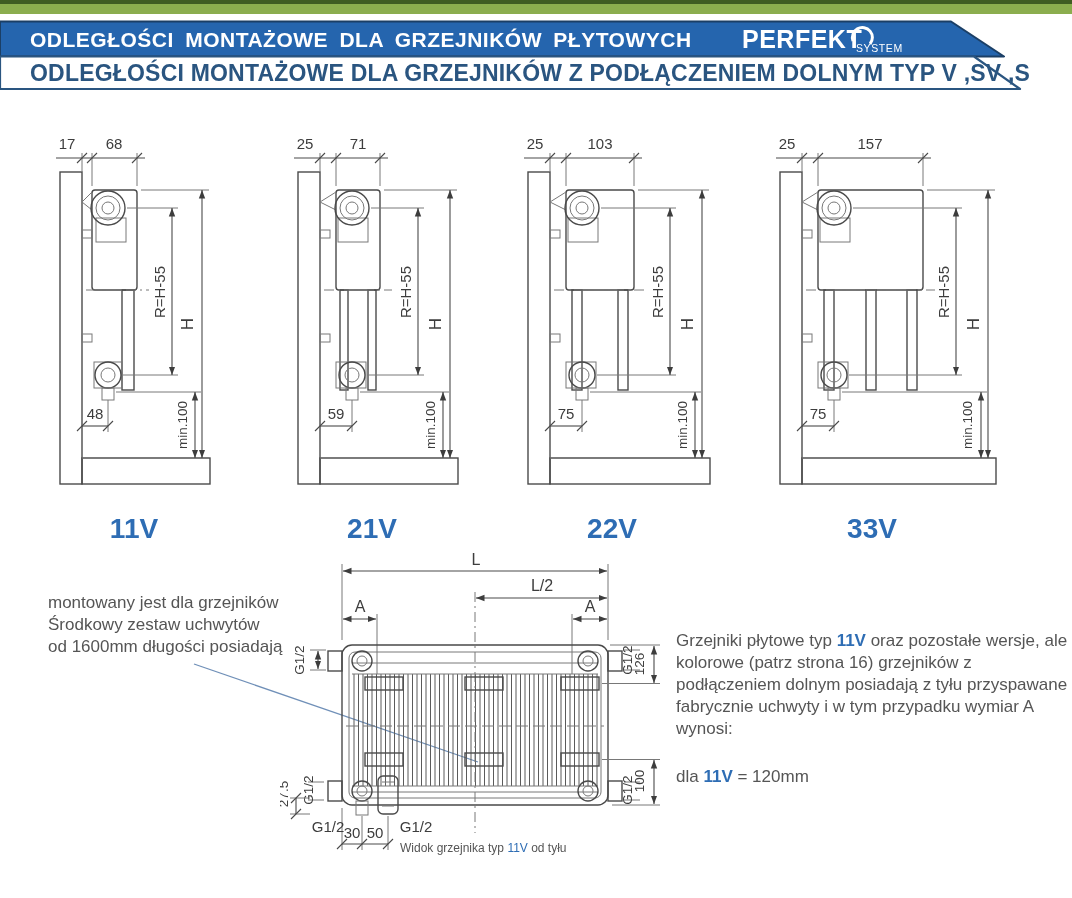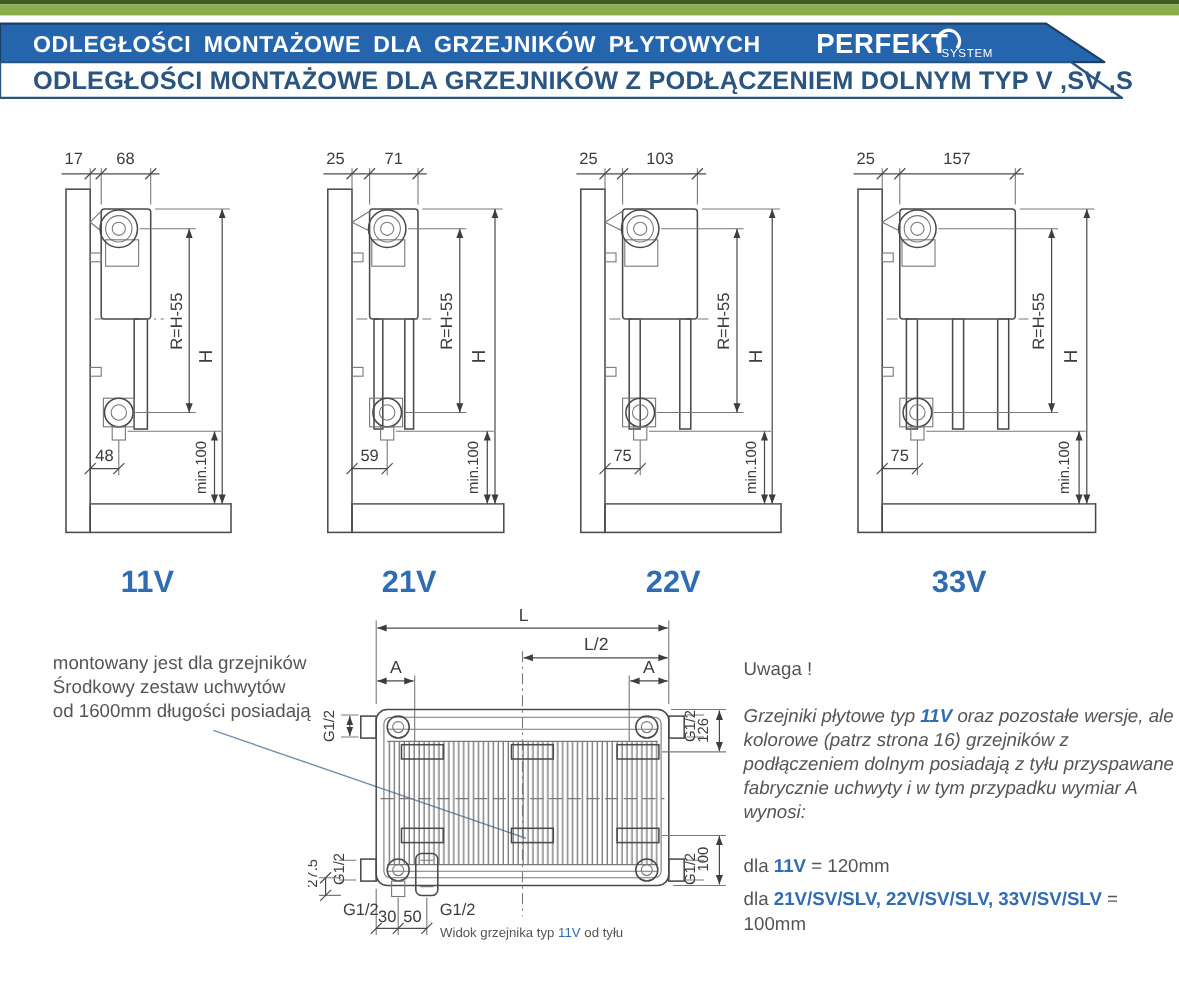--- a/index.html
+++ b/index.html
@@ -341,25 +341,21 @@
     <text x="95" y="290" class="dimtxt" text-anchor="middle">50</text>
     <text x="48" y="284" class="dimtxt" text-anchor="middle">G1/2</text>
     <text x="136" y="284" class="dimtxt" text-anchor="middle">G1/2</text>
   </svg>
 
   <div class="abs caption" style="left:400px;top:841px;">
     <span>Widok grzejnika typ </span><span class="blue" style="font-weight:400">11V</span><span> od tyłu</span>
   </div>
 
   <div class="abs note" style="left:676px;top:598px;width:392px;">
-    <div>Uwaga !</div>
-    <div style="margin-top:20px;font-style:italic;">
+    <div style="margin-top:32px;">
       <span>Grzejniki płytowe typ </span><span class="blue">11V</span><span> oraz pozostałe wersje, ale kolorowe (patrz strona 16) grzejników z podłączeniem dolnym posiadają z tyłu przyspawane fabrycznie uchwyty i w tym przypadku wymiar A wynosi:</span>
     </div>
     <div style="margin-top:26px;">
       <span>dla </span><span class="blue">11V</span><span> = 120mm</span>
     </div>
-    <div style="margin-top:8px;">
-      <span>dla </span><span class="blue">21V/SV/SLV, 22V/SV/SLV, 33V/SV/SLV</span><span> = 100mm</span>
-    </div>
   </div>
 
 </div>
 
 </body></html>

